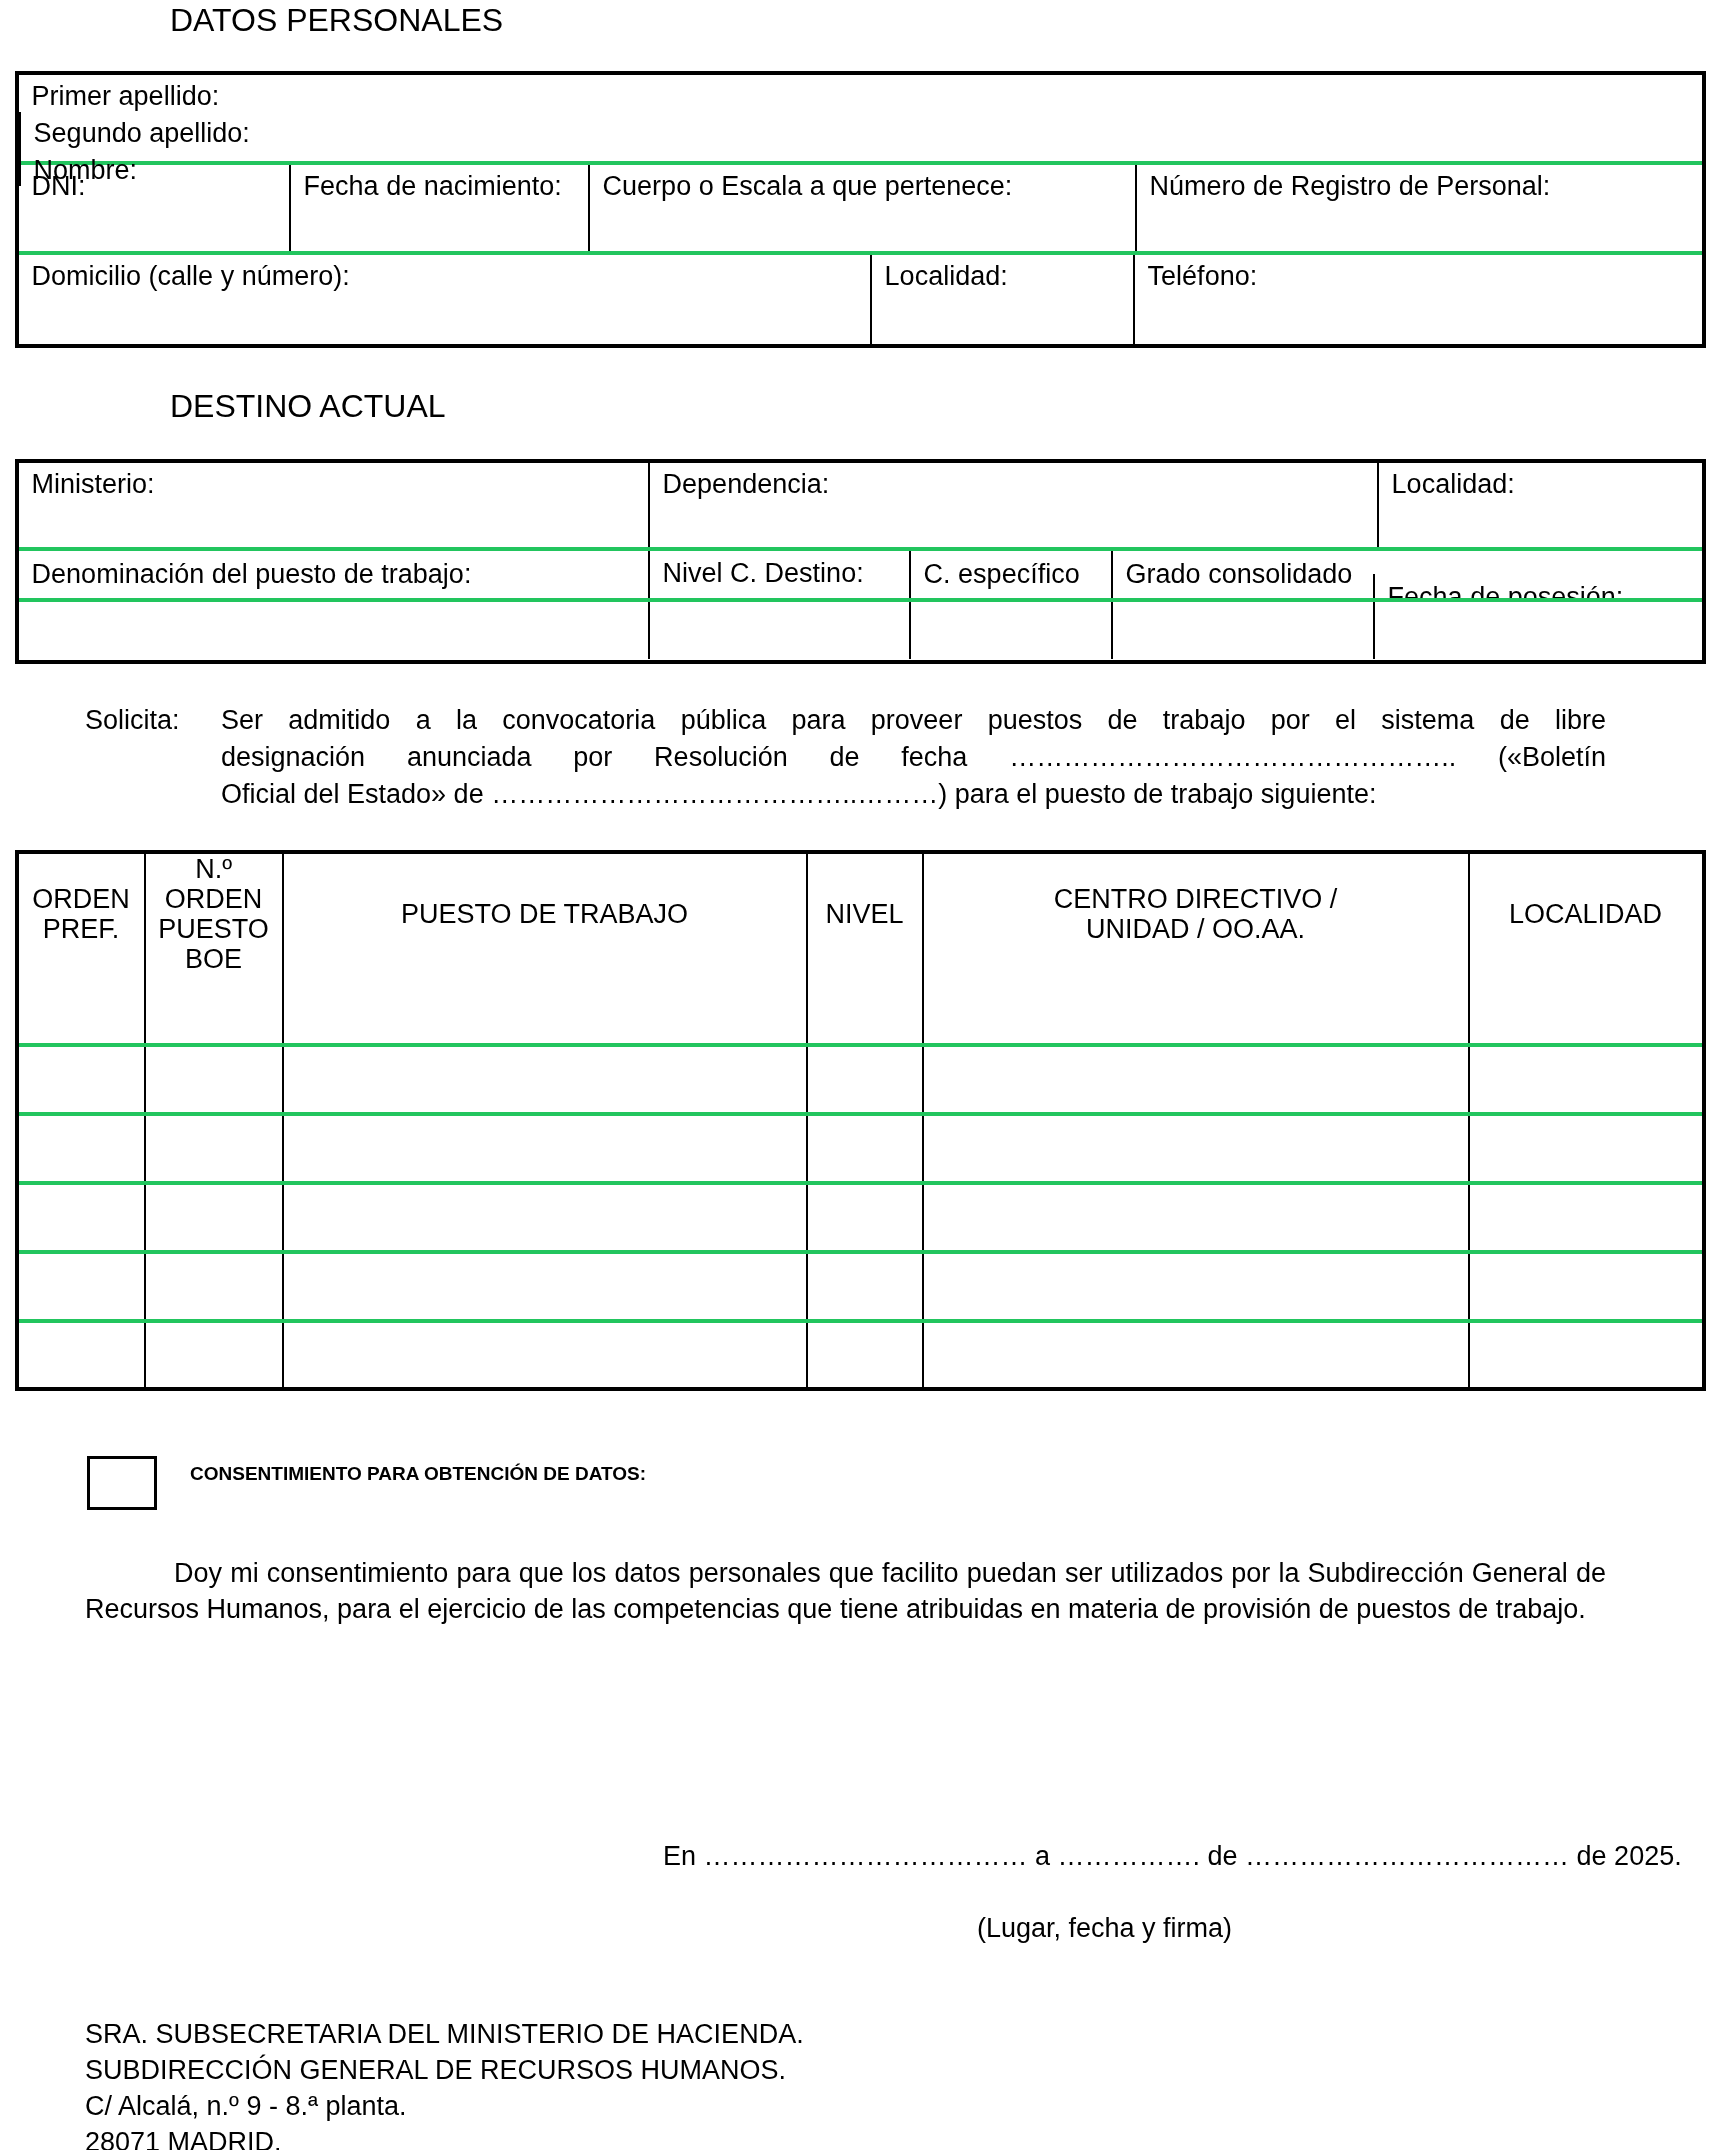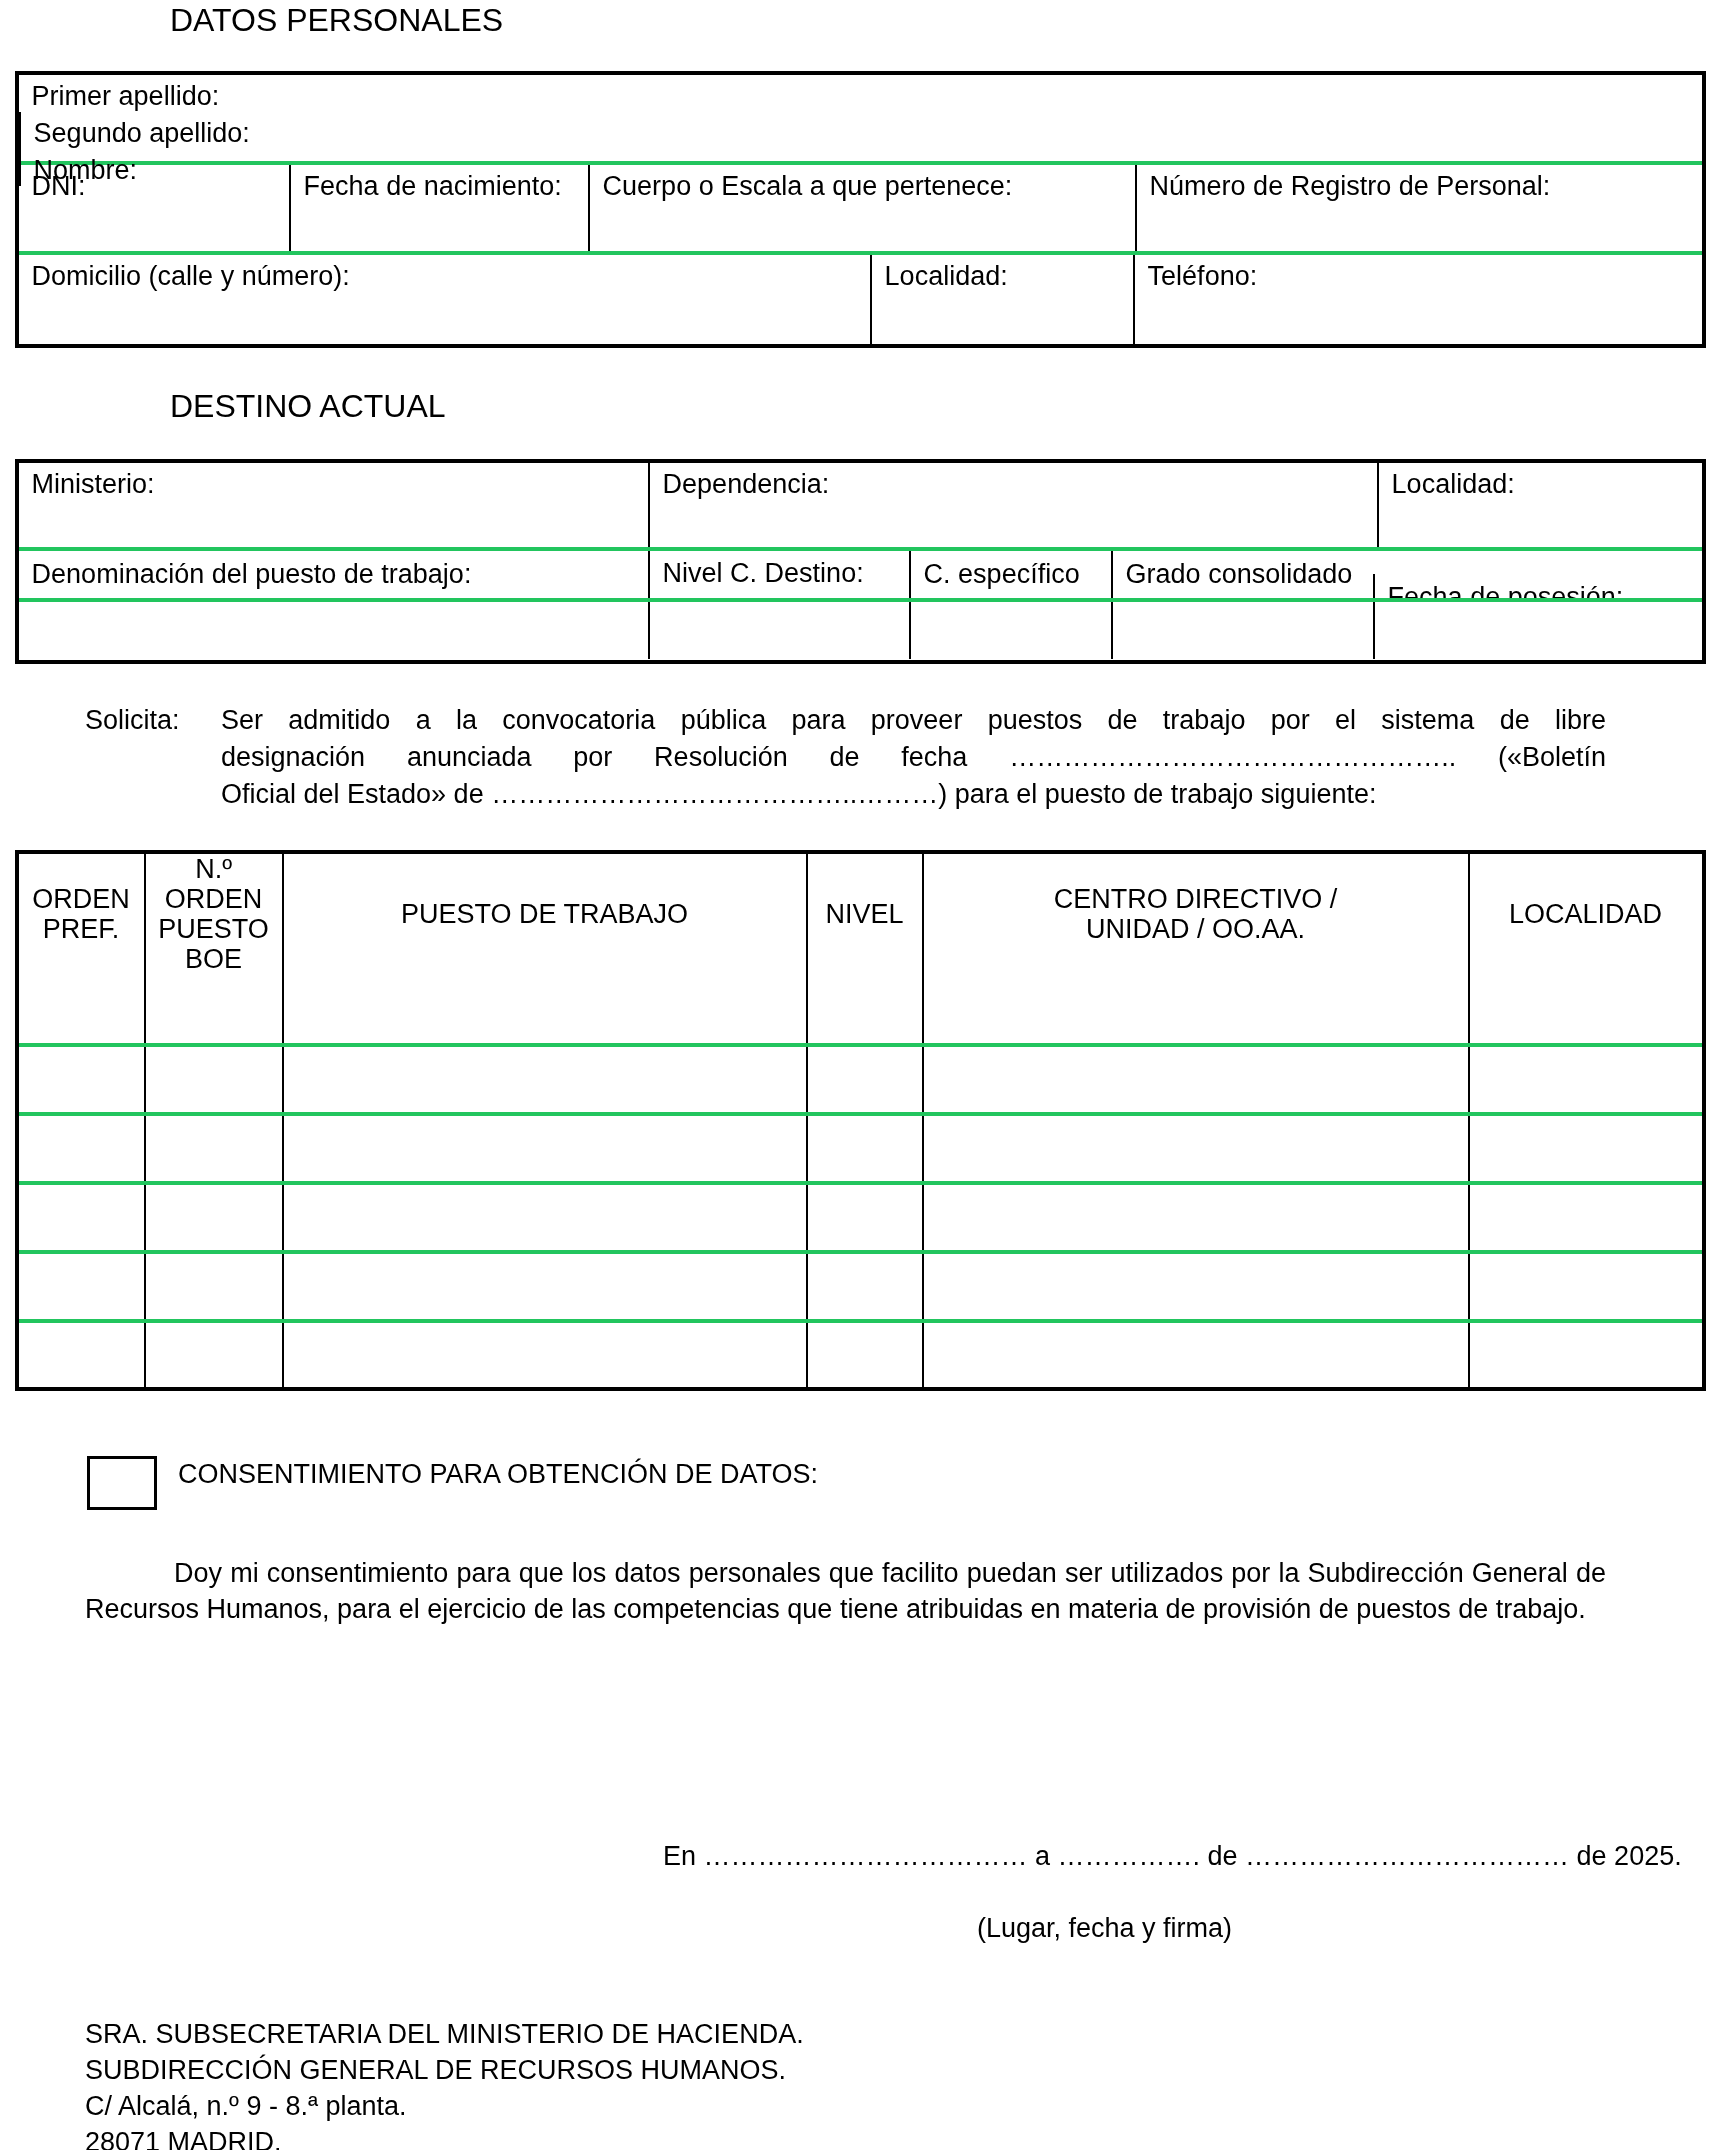--- a/index.html
+++ b/index.html
@@ -28,21 +28,21 @@
   
   .pc1{width:125px}.pc2{width:138px}.pc3{width:524px}.pc4{width:116px}.pc5{width:546px}.pc6{width:234px}
 
   .solicita { position:absolute; left:85px; top:702px; width:1521px; }
   .solicita .label { position:absolute; left:0; top:0; font-size:27px; line-height:37px; }
   .solicita .body { margin-left:136px; font-size:27px; line-height:37px; }
   .just { text-align:justify; text-align-last:justify; }
 
   .checkbox { position:absolute; left:87px; top:1456px; width:70px; height:54px;
               border:3.2px solid #000; box-sizing:border-box; background:#fff; }
-  .consent-title { position:absolute; left:178px; top:1458px; font-size:27px; line-height:32px; white-space:nowrap; }
+  .consent-title { position:absolute; left:190px; top:1458px; font-size:19px; line-height:32px; white-space:nowrap;font-weight:bold; }
   .consent-body { position:absolute; left:85px; top:1507px; width:1521px;
                   font-size:27px; line-height:36px; text-align:justify; text-indent:89px;margin-top:48px; }
 
   .date-line  { position:absolute; left:663px;  top:1838px; font-size:27px; line-height:37px; white-space:nowrap; }
   .lugar-line { position:absolute; left:977px; top:1910px; font-size:27px; line-height:37px; white-space:nowrap; }
   .footer { position:absolute; left:85px; top:2016px; font-size:27px; line-height:36px; }
   .footer div { white-space:nowrap; }
 </style>
 </head>
 <body>

